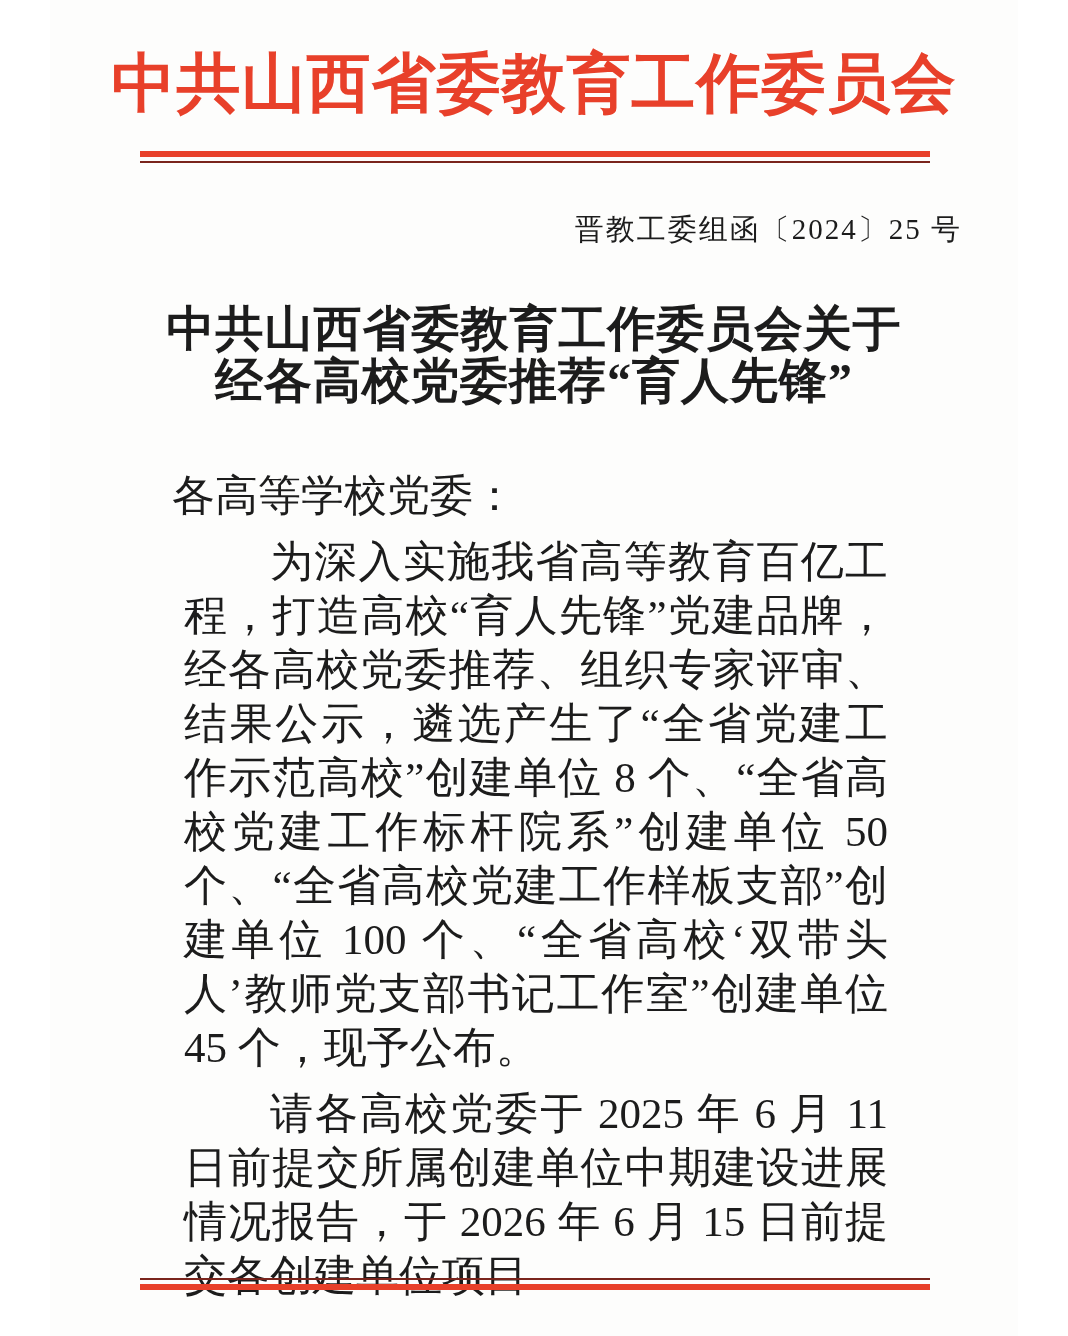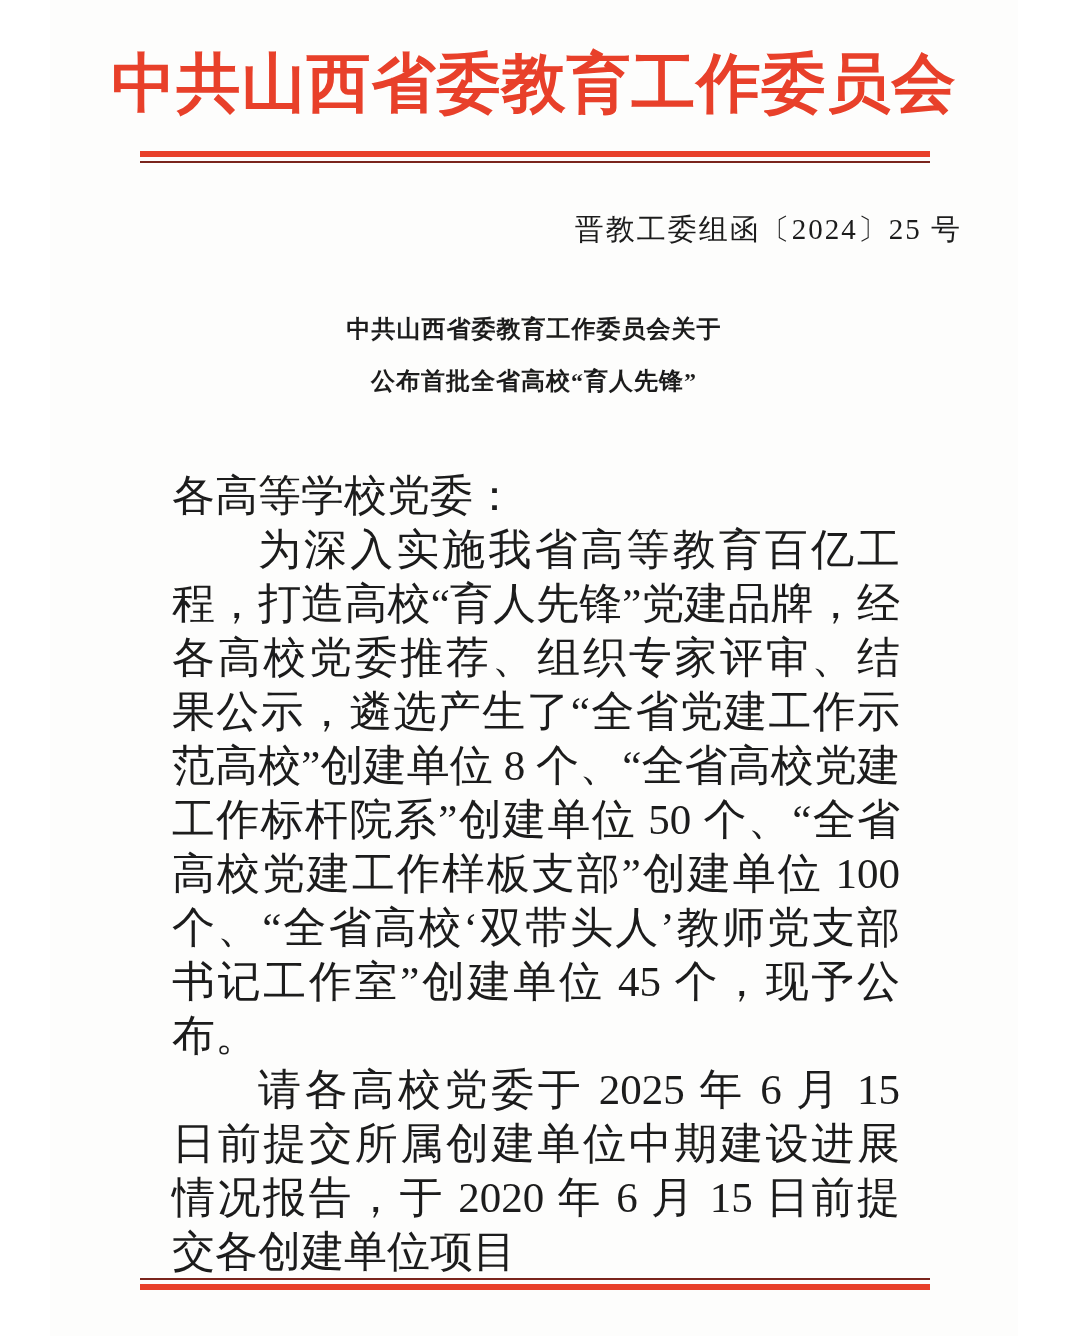--- a/index.html
+++ b/index.html
@@ -50,63 +50,63 @@
     font-size: 29px;
     letter-spacing: 2px;
     line-height: 1.2;
     white-space: nowrap;
   }
   
   .doc-title {
     margin-top: 56px;
     text-align: center;
     font-weight: bold;
-    font-size: 24px;
+    font-size: 48px;
     line-height: 52px;
     letter-spacing: 1px;
   }
   
   .doc-body {
     margin: 62px 118px 0 122px;
     font-size: 43px;
     line-height: 54px;
     text-align: justify;
     text-justify: inter-character;
   }
   .salutation {
     margin: 0;
   }
   .para {
-    margin: 0;
+    margin: 12px;
     text-indent: 2em;
   }
 </style>
 </head>
 <body>
 
 <div class="page">
 
   <div class="letterhead">中共山西省委教育工作委员会</div>
 
   <div class="rule-group top">
     <div class="rule thick"></div>
     <div class="rule thin"></div>
   </div>
 
   <div class="doc-number">晋教工委组函〔2024〕25 号</div>
 
   <div class="doc-title">
     <div>中共山西省委教育工作委员会关于</div>
-    <div>公布首批全省高校“育人先锋”</div>
+    <div>经各高校党委推荐“育人先锋”</div>
   </div>
 
   <div class="doc-body">
     <p class="salutation">各高等学校党委：</p>
     <p class="para">为深入实施我省高等教育百亿工程，打造高校“育人先锋”党建品牌，经各高校党委推荐、组织专家评审、结果公示，遴选产生了“全省党建工作示范高校”创建单位 8 个、“全省高校党建工作标杆院系”创建单位 50 个、“全省高校党建工作样板支部”创建单位 100 个、“全省高校‘双带头人’教师党支部书记工作室”创建单位 45 个，现予公布。</p>
-    <p class="para">请各高校党委于 2025 年 6 月 15 日前提交所属创建单位中期建设进展情况报告，于 2020 年 6 月 15 日前提交各创建单位项目</p>
+    <p class="para">请各高校党委于 2025 年 6 月 11 日前提交所属创建单位中期建设进展情况报告，于 2026 年 6 月 15 日前提交各创建单位项目</p>
   </div>
 
   <div class="rule-group bottom">
     <div class="rule thin"></div>
     <div class="rule thick"></div>
   </div>
 
 </div>
 
 </body></html>

